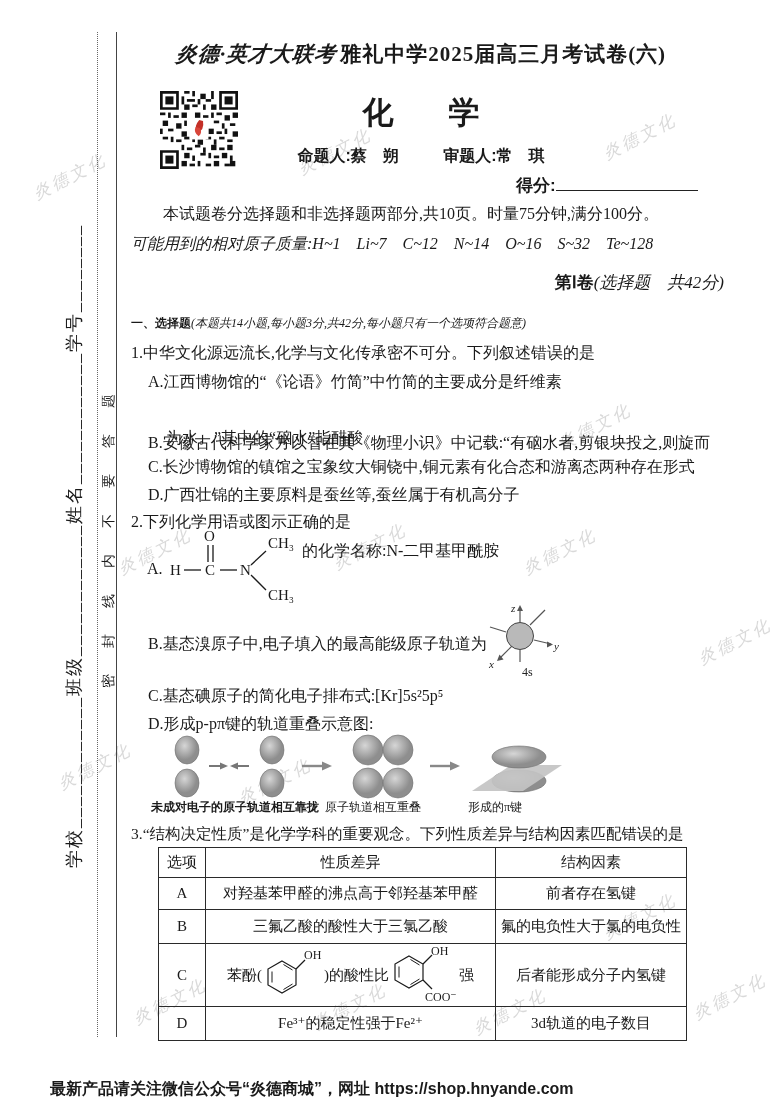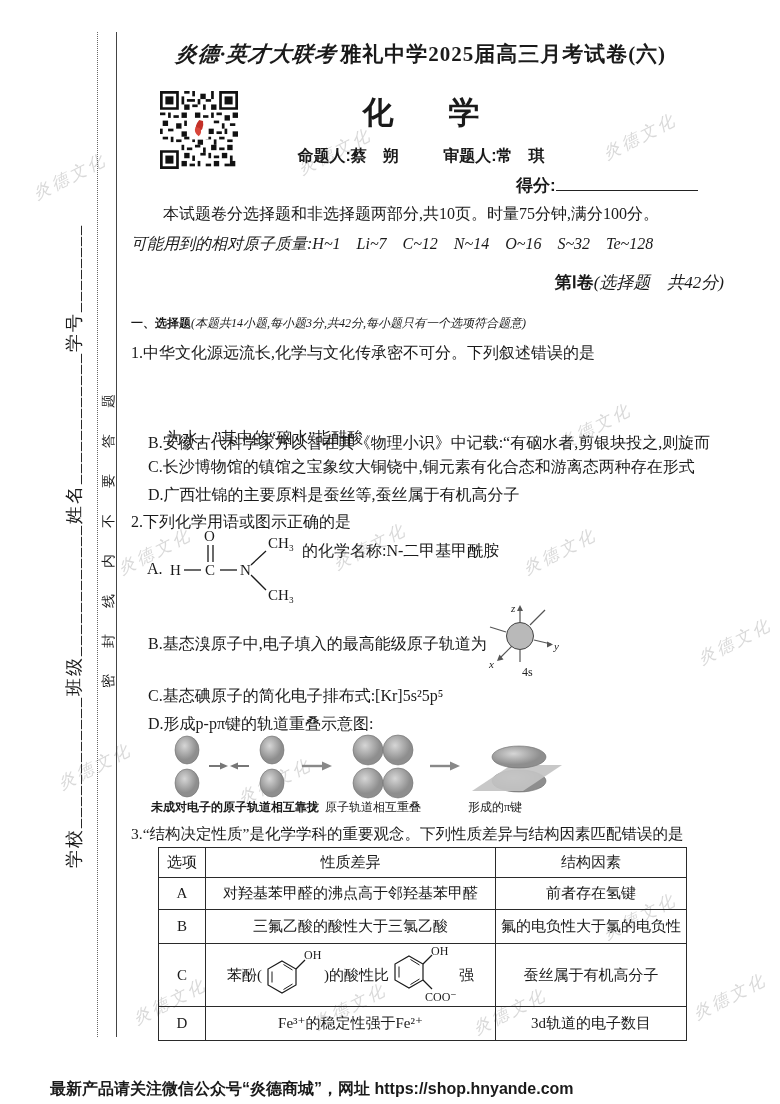--- a/index.html
+++ b/index.html
@@ -170,20 +170,21 @@
 
   <div class="abs center" style="left:118px;top:271px;width:606px;font-size:17px;">
     <span class="hei" style="font-family:'Liberation Serif',serif;">第Ⅰ卷</span><span class="kai">(选择题　共42分)</span>
   </div>
 
   <div class="line" style="left:131px;top:315px;font-size:12px;">
     <span style="font-weight:bold;">一、选择题</span><span class="kai">(本题共14小题,每小题3分,共42分,每小题只有一个选项符合题意)</span>
   </div>
 
   <div class="line" style="left:131px;top:343px;">1.中华文化源远流长,化学与文化传承密不可分。下列叙述错误的是</div>
+  <div class="line" style="left:148px;top:372px;">A.江西博物馆的“《论语》竹简”中竹简的主要成分是纤维素</div>
   <div class="line" style="left:148px;top:400px;margin-top:33px;">B.安徽古代科学家方以智在其《物理小识》中记载:“有硇水者,剪银块投之,则旋而</div>
   <div class="line" style="left:166px;top:428px;">为水。”其中的“硇水”指醋酸</div>
   <div class="line" style="left:148px;top:457px;">C.长沙博物馆的镇馆之宝象纹大铜铙中,铜元素有化合态和游离态两种存在形式</div>
   <div class="line" style="left:148px;top:485px;">D.广西壮锦的主要原料是蚕丝等,蚕丝属于有机高分子</div>
 
   <div class="line" style="left:131px;top:512px;">2.下列化学用语或图示正确的是</div>
 
   <div class="line" style="left:147px;top:560px;">A.</div>
   <svg class="abs" style="left:168px;top:528px;" width="135" height="84" viewBox="0 0 135 84">
     <g stroke="#1a1a1a" stroke-width="1.3">
@@ -318,21 +319,21 @@
             <line x1="19.5" y1="13.5" x2="28.5" y2="19" stroke="#1a1a1a" stroke-width="1"></line>
             <line x1="19.5" y1="38.5" x2="28.5" y2="33" stroke="#1a1a1a" stroke-width="1"></line>
             <line x1="32" y1="18" x2="41" y2="9" stroke="#1a1a1a" stroke-width="1.2"></line>
             <line x1="32" y1="34" x2="41" y2="43" stroke="#1a1a1a" stroke-width="1.2"></line>
             <text x="40" y="9" font-size="12" fill="#1a1a1a">OH</text>
             <text x="34" y="55" font-size="12" fill="#1a1a1a">COO⁻</text>
           </svg>
           <span>强</span>
         </div>
       </td>
-      <td>蚕丝属于有机高分子</td>
+      <td>后者能形成分子内氢键</td>
     </tr>
     <tr style="height:34px;">
       <td>D</td>
       <td>Fe³⁺的稳定性强于Fe²⁺</td>
       <td>3d轨道的电子数目</td>
     </tr>
   </tbody>
     </table>
 
   <div class="promo hei">最新产品请关注微信公众号“炎德商城”，网址 https://shop.hnyande.com</div>

